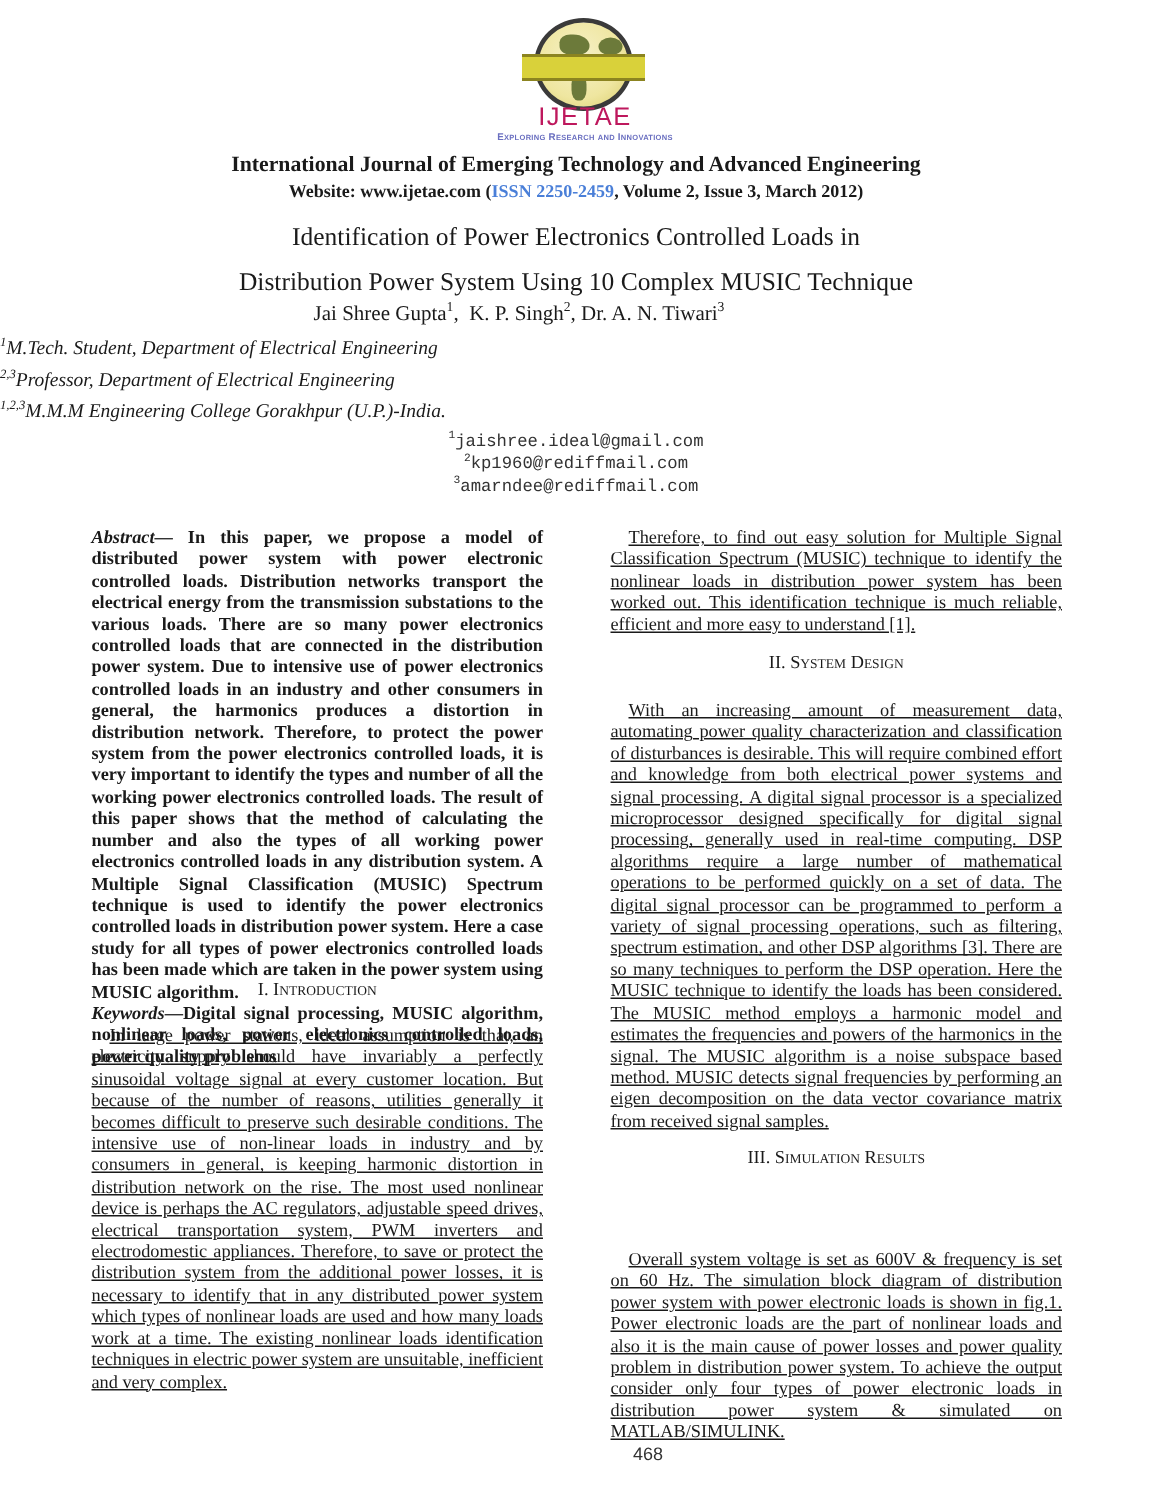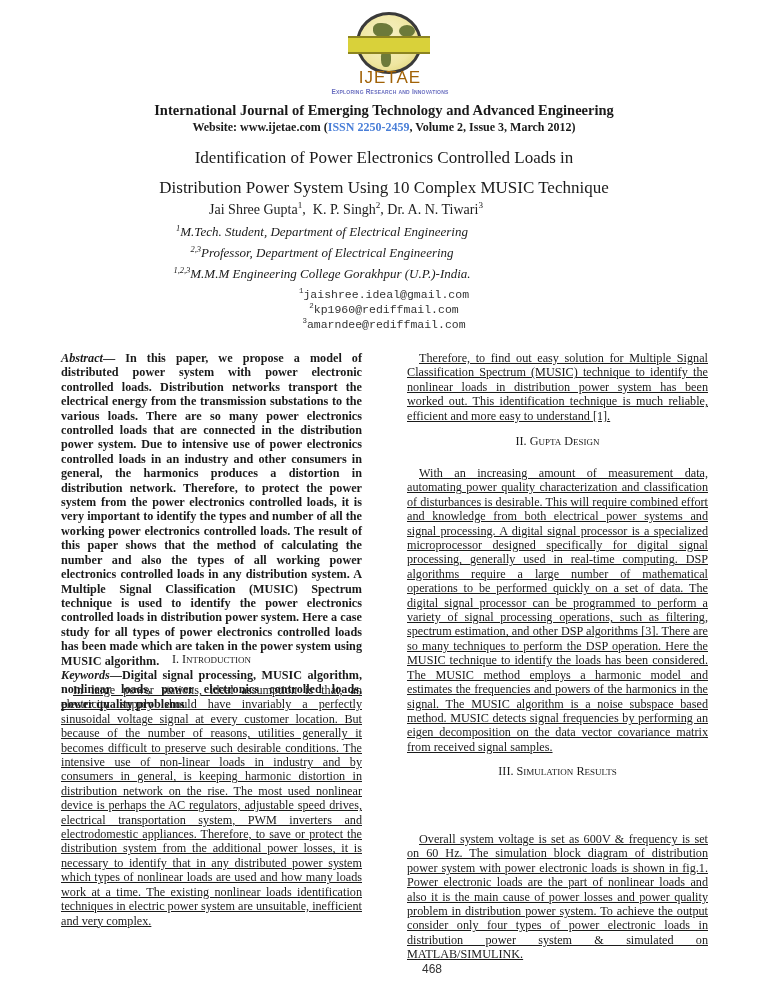--- a/index.html
+++ b/index.html
@@ -3,31 +3,31 @@
 <meta charset="utf-8">
 <style>
   html, body { margin:0; padding:0; background:#ffffff; }
   body { width:768px; height:994px; position:relative; overflow:hidden; font-family:"Liberation Serif", serif; color:#1a1a1a; }
   .logo { position:absolute; left:338px; top:10px; width:104px; height:80px; }
   .logo-globe { position:absolute; left:18px; top:2px; width:66px; height:62px; border-radius:50%; border:3px solid #3a3a3a; background:radial-gradient(circle at 45% 40%, #f6f1c8 0%, #efe6a0 60%, #d8cc6a 100%); box-sizing:border-box; overflow:hidden; }
   .logo-globe .land1 { position:absolute; left:14px; top:8px; width:20px; height:14px; background:#6c7a3a; border-radius:40% 60% 50% 50%; }
   .logo-globe .land2 { position:absolute; left:22px; top:34px; width:10px; height:18px; background:#6c7a3a; border-radius:40%; }
   .logo-globe .land3 { position:absolute; left:40px; top:10px; width:16px; height:12px; background:#6c7a3a; border-radius:50%; }
   .logo-band { position:absolute; left:10px; top:26px; width:82px; height:14px; background:#d9d13a; border-top:2px solid #8c8420; border-bottom:2px solid #8c8420; }
-  .logo-text { position:absolute; left:0; top:58px; width:104px; text-align:center; font-family:"Liberation Sans", sans-serif; font-size:17px; letter-spacing:1px; color:#a16207; font-weight:300; }
+  .logo-text { position:absolute; left:0; top:58px; width:104px; text-align:center; font-family:"Liberation Sans", sans-serif; font-size:17px; letter-spacing:1px; color:#be185d; font-weight:300; }
   .logo-tag { position:absolute; left:-12px; top:78px; width:128px; text-align:center; font-family:"Liberation Sans", sans-serif; font-size:6.5px; color:#6a6fc0; letter-spacing:0.2px; font-weight:bold; }
 
   .journal { position:absolute; top:102px; left:0; width:768px; text-align:center; font-weight:bold; font-size:14.5px; }
   .website { position:absolute; top:120px; left:0; width:768px; text-align:center; font-weight:bold; font-size:12px; }
   .website .issn { color:#4a7fd8; font-weight:bold; }
 
   .title { position:absolute; top:143px; left:0; width:768px; text-align:center; font-size:17px; line-height:30px; }
 
   .authors { position:absolute; top:202px; left:0; width:692px; text-align:center; font-size:14px; }
-  .affil { position:absolute; left:0; width:644px; text-align:center; font-style:italic; font-size:13px; }
+  .affil { position:absolute; left:0; width:644px; font-style:italic; font-size:13px; }
   .email { position:absolute; left:0; width:768px; text-align:center; font-family:"Liberation Mono", monospace; font-size:11.5px; color:#333; }
   sup { font-size:65%; vertical-align:super; line-height:0; }
 
   .col { position:absolute; text-align:justify; font-size:12.2px; line-height:14.4px; }
   .col-left { left:61px; width:301px; }
   .col-right { left:407px; width:301px; }
   .abstract { top:351px; font-weight:bold; }
   .abstract .it { font-style:italic; }
   .heading { position:absolute; text-align:center; font-size:12.2px; }
   .sc { font-variant:small-caps; }
@@ -80,21 +80,21 @@
 <div class="heading sc" style="top:652px; left:61px; width:301px;">I.    Introduction</div>
 
 <div class="col col-left" style="top:683px;">
   <p>In large power stations, ideal assumption is that, an electricity supply should have invariably a perfectly sinusoidal voltage signal at every customer location. But because of the number of reasons, utilities generally it becomes difficult to preserve such desirable conditions. The intensive use of non-linear loads in industry and by consumers in general, is keeping harmonic distortion in distribution network on the rise. The most used nonlinear device is perhaps the AC regulators, adjustable speed drives, electrical transportation system, PWM inverters and electrodomestic appliances. Therefore, to save or protect the distribution system from the additional power losses, it is necessary to identify that in any distributed power system which types of nonlinear loads are used and how many loads work at a time. The existing nonlinear loads identification techniques in electric power system are unsuitable, inefficient and very complex.</p>
 </div>
 
 <div class="col col-right" style="top:351px;">
   <p>Therefore, to find out easy solution for Multiple Signal Classification Spectrum (MUSIC) technique to identify the nonlinear loads in distribution power system has been worked out. This identification technique is much reliable, efficient and more easy to understand [1].</p>
 </div>
 
-<div class="heading sc" style="top:434px; left:407px; width:301px;">II.  Gupta Design</div>
+<div class="heading sc" style="top:434px; left:407px; width:301px;">II.  System Design</div>
 
 <div class="col col-right" style="top:466px;">
   <p>With an increasing amount of measurement data, automating power quality characterization and classification of disturbances is desirable. This will require combined effort and knowledge from both electrical power systems and signal processing. A digital signal processor is a specialized microprocessor designed specifically for digital signal processing, generally used in real-time computing. DSP algorithms require a large number of mathematical operations to be performed quickly on a set of data. The digital signal processor can be programmed to perform a variety of signal processing operations, such as filtering, spectrum estimation, and other DSP algorithms [3]. There are so many techniques to perform the DSP operation. Here the MUSIC technique to identify the loads has been considered. The MUSIC method employs a harmonic model and estimates the frequencies and powers of the harmonics in the signal. The MUSIC algorithm is a noise subspace based method. MUSIC detects signal frequencies by performing an eigen decomposition on the data vector covariance matrix from received signal samples.</p>
 </div>
 
 <div class="heading sc" style="top:764px; left:407px; width:301px;">III. Simulation Results</div>
 
 <div class="col col-right" style="top:832px;">
   <p>Overall system voltage is set as 600V &amp; frequency is set on 60 Hz. The simulation block diagram of distribution power system with power electronic loads is shown in fig.1. Power electronic loads are the part of nonlinear loads and also it is the main cause of power losses and power quality problem in distribution power system. To achieve the output consider only four types of power electronic loads in distribution power system &amp; simulated on MATLAB/SIMULINK.</p>
 </div>

